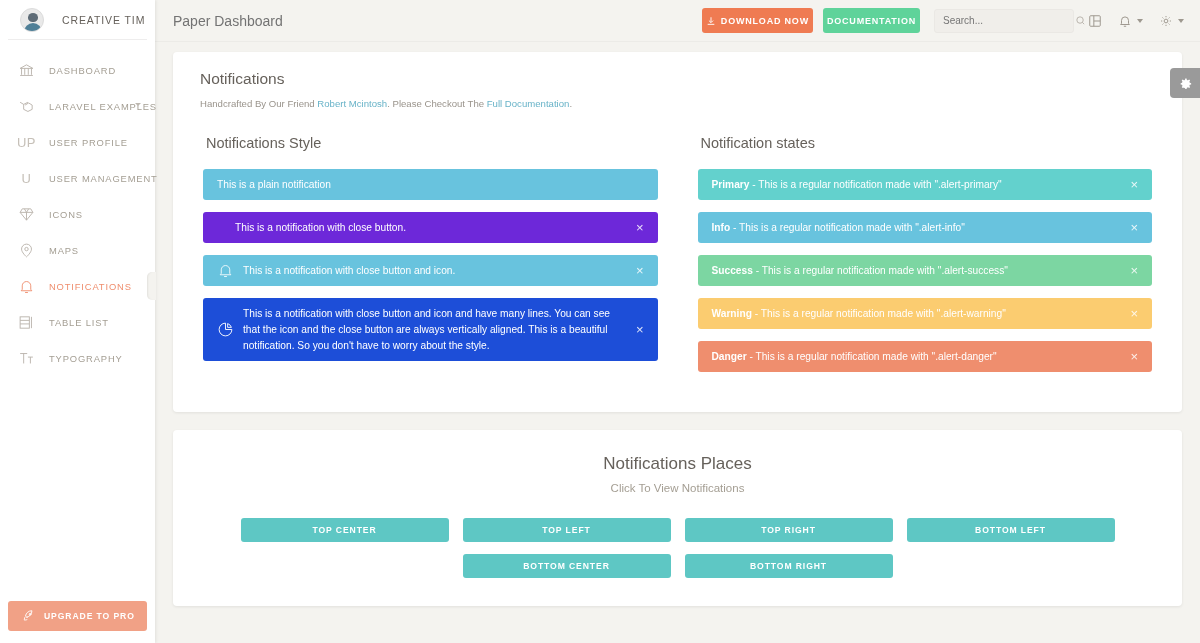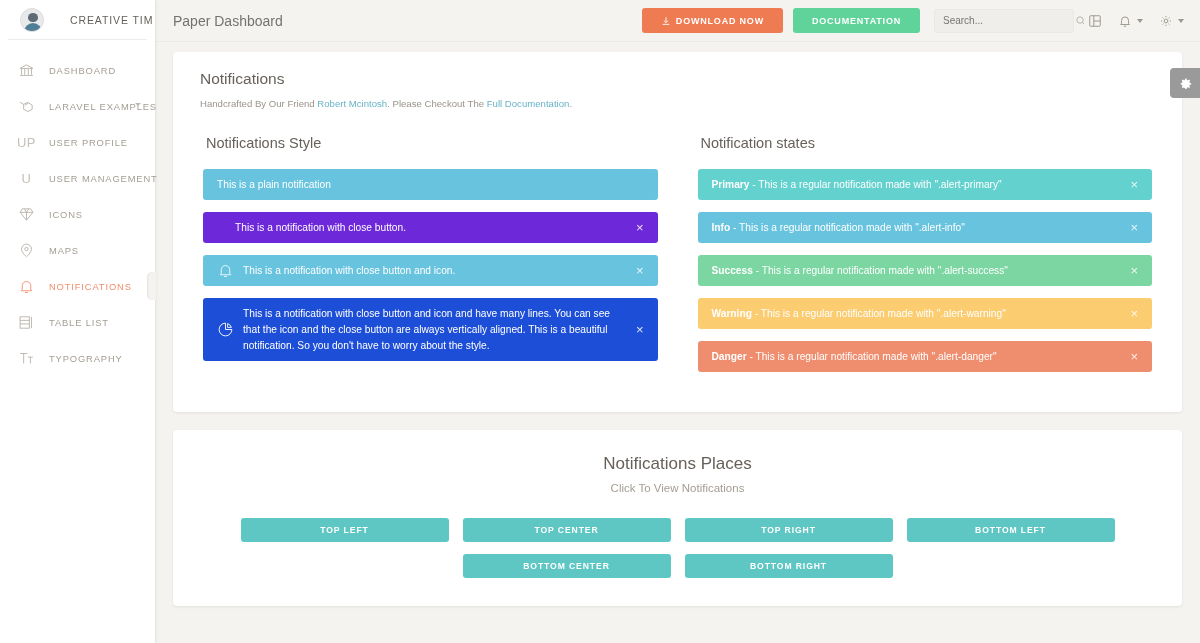--- a/index.html
+++ b/index.html
@@ -13,21 +13,21 @@
   
   #sidebar {
     position: absolute; left: 0; top: 0;
     width: 155px; height: 643px;
     background: #ffffff;
     box-shadow: 1px 0 3px rgba(0,0,0,.08);
     z-index: 5;
   }
   .brand {
     height: 40px; display: flex; align-items: center;
-    padding-left: 12px; gap: 26px;
+    padding-left: 12px; gap: 18px;
     border-bottom: 1px solid #eeeded;
     margin: 0 8px 0 8px;
   }
   .avatar {
     width: 24px; height: 24px; border-radius: 50%;
     background: #e9e9e9; border: 1px solid #dcdcdc;
     position: relative; overflow: hidden; flex: none;
   }
   .avatar::before {
     content: ""; position: absolute; left: 7px; top: 4px;
@@ -103,21 +103,21 @@
     margin-left: 18px; font-size: 14px; color: #737373; font-weight: 400;
   }
   .topbar-right {
     margin-left: auto; display: flex; align-items: center; gap: 0;
     padding-right: 16px;
   }
   .btn-pill {
     height: 25px; border-radius: 3px; color: #fff;
     font-size: 9px; font-weight: 700; letter-spacing: .8px;
     display: flex; align-items: center; justify-content: center;
-    gap: 5px; padding: 0 19px; cursor: pointer; text-transform: uppercase;
+    gap: 5px; padding: 0 4px; cursor: pointer; text-transform: uppercase;
     border: none;
   }
   .btn-download { background: #ef7b52; margin-right: 10px; }
   .btn-docs { background: #5fd39a; margin-right: 14px; }
   .btn-download svg { width: 10px; height: 10px; }
 
   .search-box {
     width: 140px; height: 24px; background: #f0eeea;
     border-radius: 3px; display: flex; align-items: center;
     padding: 0 8px; margin-right: 14px; cursor: text;
@@ -296,20 +296,28 @@
         <div class="ico">
           <svg viewBox="0 0 24 24" fill="none" stroke="currentColor" stroke-width="1.3">
             <path d="M3 5h10M8 5v14"></path>
             <path d="M14 10h7M17.5 10v9"></path>
           </svg>
         </div>
         <span>TYPOGRAPHY</span>
       </div>
     </div>
 
+  <div class="upgrade">
+    <svg viewBox="0 0 24 24" fill="none" stroke="currentColor" stroke-width="1.6">
+      <path d="M5 14c-1 2-1 5-1 5s3 0 5-1"></path>
+      <path d="M9 15l-3-3c1-5 5-9 11-9 0 6-4 10-9 11z"></path>
+      <circle cx="14" cy="9" r="1.6"></circle>
+    </svg>
+    <span class="u-label">UPGRADE TO PRO</span>
+  </div>
 </div>
 
 <div id="topbar">
   <div class="page-title">Paper Dashboard</div>
   <div class="topbar-right">
     <button class="btn-pill btn-download">
       <svg viewBox="0 0 24 24" fill="none" stroke="currentColor" stroke-width="2.2">
         <path d="M12 3v12M7 11l5 5 5-5M4 20h16"></path>
       </svg>
       <span>DOWNLOAD NOW</span>
@@ -425,21 +433,21 @@
             </div>
           </div>
       </div>
     </div>
   </div>
 
   <div class="card card-2">
     <div class="places-title">Notifications Places</div>
     <div class="places-sub">Click To View Notifications</div>
     <div class="places-grid" id="places-grid">
+        <button class="place-btn">TOP CENTER</button>
         <button class="place-btn">TOP LEFT</button>
-        <button class="place-btn">TOP CENTER</button>
         <button class="place-btn">TOP RIGHT</button>
         <button class="place-btn">BOTTOM LEFT</button>
         <button class="place-btn">BOTTOM CENTER</button>
         <button class="place-btn">BOTTOM RIGHT</button>
       </div>
   </div>
 </div>
 
 </body></html>

